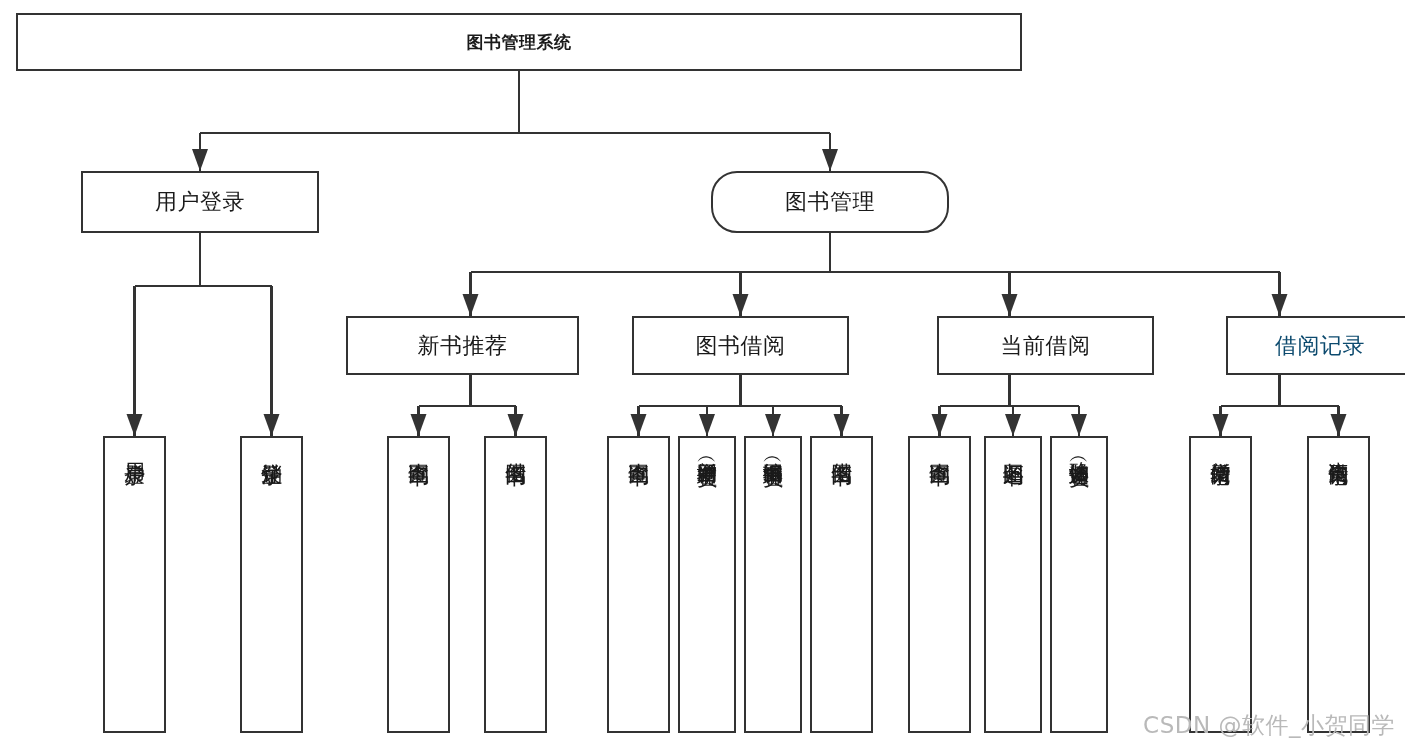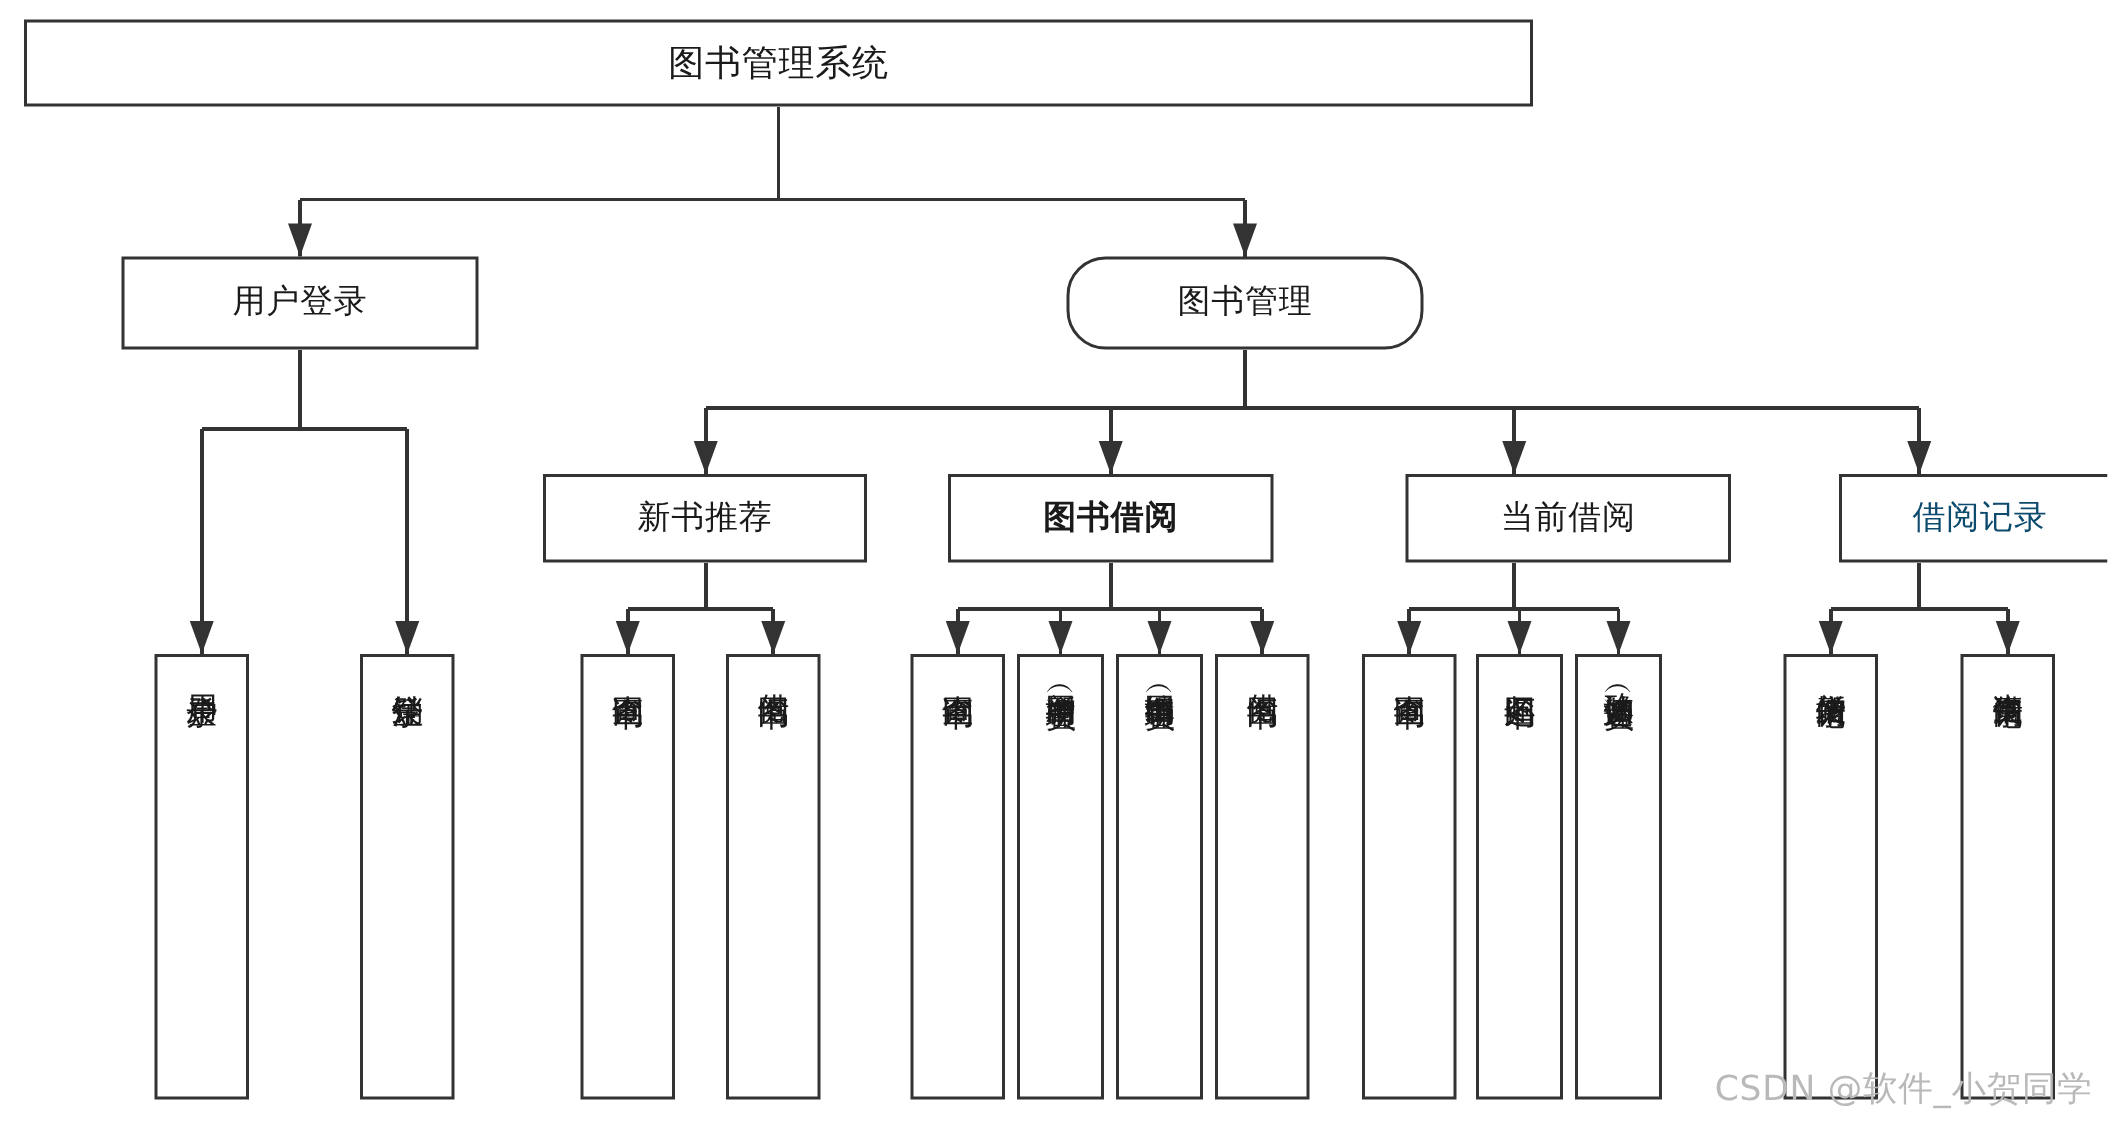--- a/index.html
+++ b/index.html
@@ -40,21 +40,22 @@
     display: block;
     text-align: center;
     line-height: 1.18;
     white-space: nowrap;
   }
   .node.horiz .label {
     font-size: 22px;
     letter-spacing: 0.5px;
   }
   .node.root .label {
-    font-size: 24px;
+    font-size: 17px;
+    font-weight: bold;
   }
   
   .node.vert {
     align-items: flex-start;
     justify-content: center;
     padding-top: 0;
   }
   .node.vert .label {
     writing-mode: vertical-rl;
     text-orientation: upright;
@@ -140,24 +141,24 @@
   <div id="nodes">
       <div class="node horiz root" style="left: 16px; top: 13px; width: 1006px; height: 58px; border-color: rgb(51, 51, 51); background: rgb(255, 255, 255); color: rgb(26, 26, 26);">
         <span class="label">图书管理系统</span>
       </div>
       <div class="node horiz" style="left: 81px; top: 171px; width: 238px; height: 62px; border-color: rgb(51, 51, 51); background: rgb(255, 255, 255); color: rgb(26, 26, 26);">
         <span class="label">用户登录</span>
       </div>
       <div class="node horiz" style="left: 711px; top: 171px; width: 238px; height: 62px; border-color: rgb(51, 51, 51); background: rgb(255, 255, 255); color: rgb(26, 26, 26); border-radius: 26px;">
         <span class="label">图书管理</span>
       </div>
-      <div class="node horiz" style="left: 362px; top: 316px; width: 216px; height: 59px; border-color: rgb(51, 51, 51); background: rgb(255, 255, 255); color: rgb(26, 26, 26);">
+      <div class="node horiz" style="left: 346px; top: 316px; width: 233px; height: 59px; border-color: rgb(51, 51, 51); background: rgb(255, 255, 255); color: rgb(26, 26, 26);">
         <span class="label">新书推荐</span>
       </div>
-      <div class="node horiz" style="left: 632px; top: 316px; width: 217px; height: 59px; border-color: rgb(51, 51, 51); background: rgb(255, 255, 255); color: rgb(26, 26, 26); font-weight: bold;">
+      <div class="node horiz" style="left: 632px; top: 316px; width: 217px; height: 59px; border-color: rgb(51, 51, 51); background: rgb(255, 255, 255); color: rgb(26, 26, 26);">
         <span class="label">图书借阅</span>
       </div>
       <div class="node horiz" style="left: 901px; top: 316px; width: 217px; height: 59px; border-color: rgb(51, 51, 51); background: rgb(255, 255, 255); color: rgb(26, 26, 26); margin-left: 36px;">
         <span class="label">当前借阅</span>
       </div>
       <div class="node horiz" style="left: 1226px; top: 316px; width: 188px; height: 59px; border-color: rgb(51, 51, 51); background: rgb(255, 255, 255); color: #0c4a6e;">
         <span class="label">借阅记录</span>
       </div>
       <div class="node vert" style="left: 103px; top: 436px; width: 63px; height: 297px; border-color: rgb(51, 51, 51); background: rgb(255, 255, 255); color: rgb(26, 26, 26);">
         <span class="label">用户登录</span>

